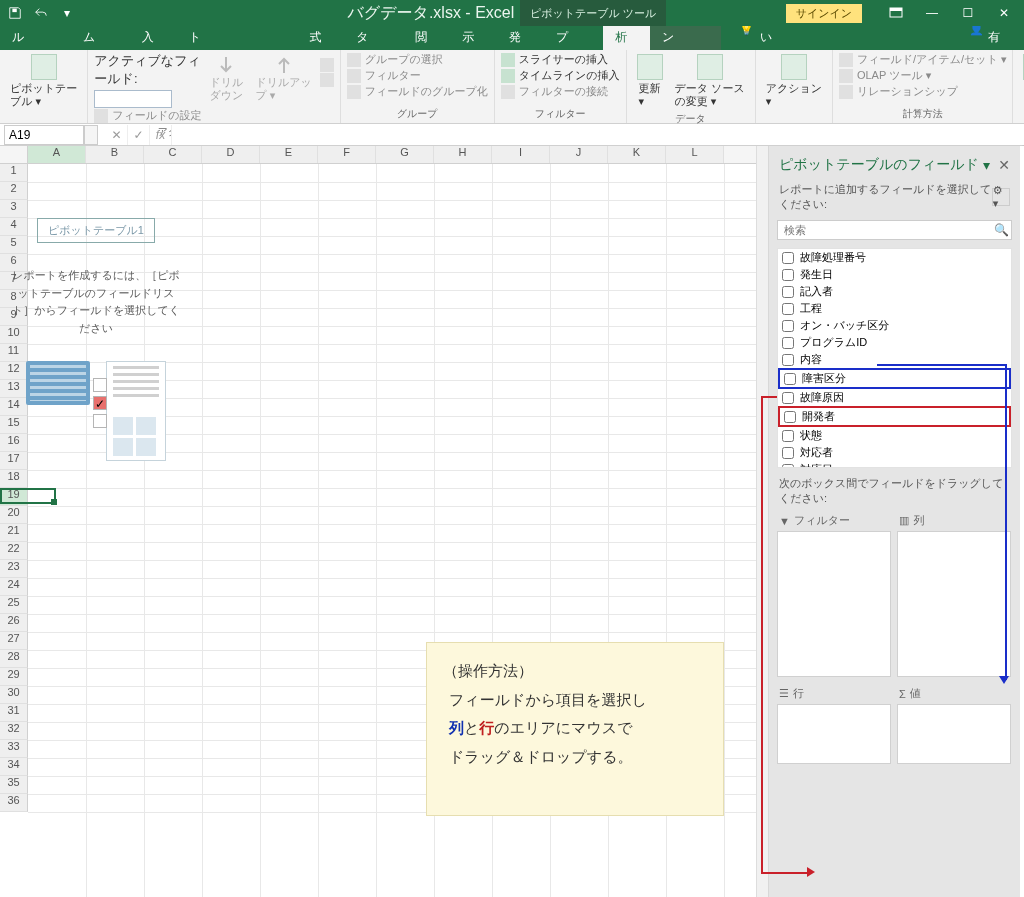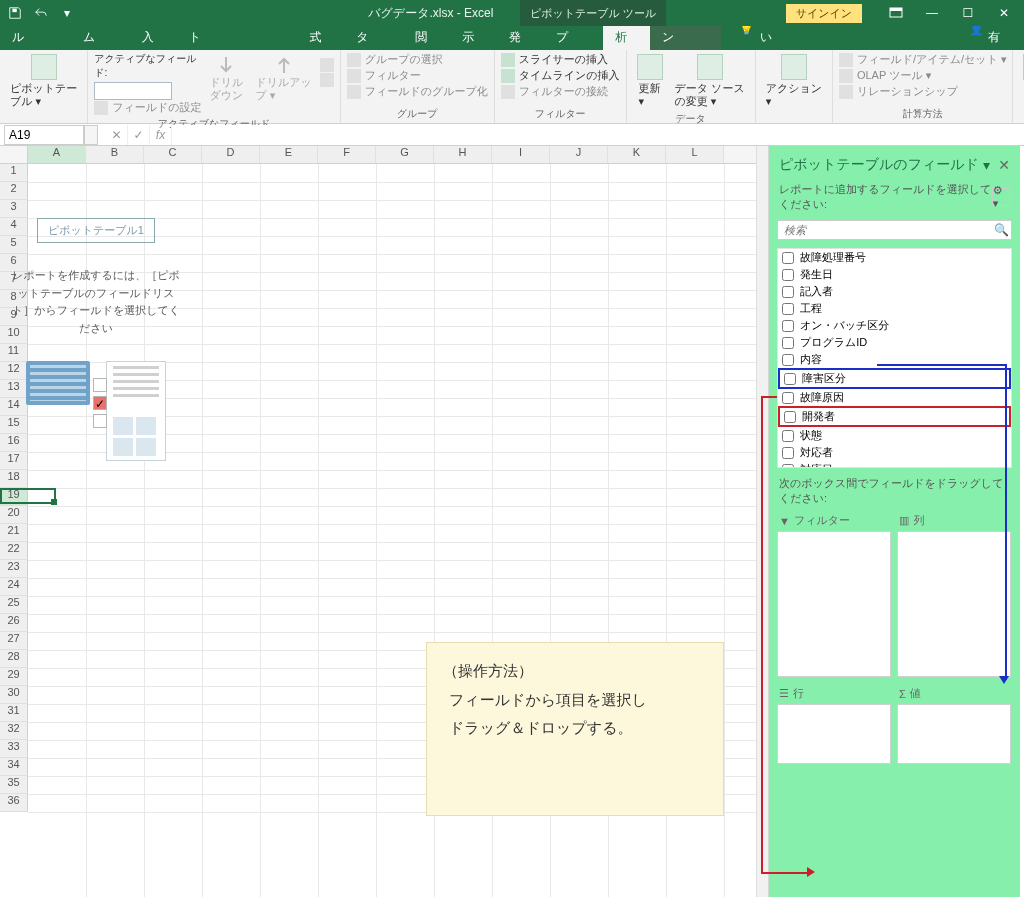--- a/index.html
+++ b/index.html
@@ -3,21 +3,21 @@
 <meta charset="utf-8">
 <style>
 * { margin: 0; padding: 0; box-sizing: border-box; font-family: "Meiryo UI", "Yu Gothic UI", sans-serif; }
 body { width: 1024px; height: 897px; background: #fff; overflow: hidden; font-size: 12px; }
 
 
 .titlebar { height: 26px; background: #217346; display: flex; align-items: center; color: #fff; }
 .tb-left { display: flex; align-items: center; gap: 8px; padding-left: 6px; }
 .qat-btn { width: 18px; height: 18px; display: flex; align-items: center; justify-content: center; border-radius: 2px; }
 .qat-btn svg { fill: #fff; }
-.tb-title { flex: 1; text-align: center; font-size: 12px; color: #eaf5ee; }
+.tb-title { flex: 1; text-align: center; font-size: 16px; color: #eaf5ee; }
 .tb-context { position: absolute; left: 520px; top: 0; height: 26px; background: #275b3d; color: #d9f0e1; font-size: 11px; padding: 4px 10px; display: flex; align-items: center; }
 .tb-right { display: flex; align-items: center; gap: 4px; padding-right: 4px;}
 .tb-signin { background: #ffe27d; color: #5a4a00; font-size: 11px; padding: 2px 10px; margin-right: 14px;}
 .tb-winbtn { width: 32px; height: 24px; display: flex; align-items: center; justify-content: center; color: #fff; }
 
 
 .ribtabs { height: 24px; background: #217346; display: flex; align-items: flex-end; font-size: 12px; color: #fff; }
 .ribtab { padding: 4px 12px; cursor: pointer; }
 .ribtab.active { background: #f3f3f3; color: #217346; }
 .ribtab.context { background: #3a6b4d; }
@@ -30,21 +30,21 @@
 .rgroup { border-right: 1px solid #dedede; padding: 2px 6px 0 6px; display: flex; flex-direction: column; justify-content: space-between; }
 .rgroup-body { display:flex; align-items:flex-start; gap:4px; }
 .rgroup-label { font-size: 10px; color: #666; text-align: center; padding: 2px 0;}
 .rbtn-big { display:flex; flex-direction:column; align-items:center; font-size:11px; color:#333; padding:2px 4px; line-height:1.2;}
 .rbtn-big .ic { width:26px; height:26px; background:#dfeee4; border:1px solid #b5d2bf; margin-bottom:2px;}
 .rbtn-list { display:flex; flex-direction:column; gap:1px;}
 .rbtn-line { font-size:11px; color:#8a8a8a; display:flex; align-items:center; gap:4px; white-space:nowrap;}
 .rbtn-line.enabled { color:#333;text-align:center; }
 .rbtn-line .sic { width:14px; height:14px; background:#e0e0e0; display:inline-block;}
 .rbtn-line.enabled .sic { background:#c7e2d0; }
-.rgroup .field-label { font-size:10px; color:#333;}
+.rgroup .field-label { font-size:13px; color:#333;}
 .field-input { width:78px; height:18px; border:1px solid #abc; background:#fff; margin-top:2px;}
 
 
 .fxbar { height:22px; border-bottom:1px solid #d0d0d0; background:#fff; display:flex; align-items:center;}
 .namebox { width:80px; height:20px; border:1px solid #ccc; margin-left:4px; background:#fff; padding:0 4px; font-size:12px;}
 .namebox-dd { width:14px; height:20px; border:1px solid #ccc; background:#f5f5f5;}
 .fx-btn { width:22px; height:20px; display:flex; align-items:center; justify-content:center; color:#9a9a9a; border-right:1px solid #eee;}
 .fx-textarea { flex:1; height:20px; border:none; padding:0 6px;}
 
 
@@ -79,27 +79,27 @@
 .mr { height:3px; background:#d0d0d0; margin-bottom:4px;}
 .mini-boxes { position:absolute; bottom:4px; left:6px; right:6px; display:flex; flex-wrap:wrap; gap:3px;}
 .mb { width:20px; height:18px; background:#dbe7ef;}
 
 
 .callout { position:absolute; left:426px; top:478px; width:298px; height:174px; background:#fdf8dc; border:1px solid #e6deb0; padding:14px 16px; font-size:15px; color:#333; line-height:1.9;}
 .callout .blue { color:#1030b0; font-weight:bold;}
 .callout .red { color:#c02020; font-weight:bold;}
 
 
-.pf-pane { width:252px; border-left:1px solid #d8d8d8; background:#86efac; display:flex; flex-direction:column; padding:6px 0;}
+.pf-pane { width:252px; border-left:1px solid #d8d8d8; background:#e5e5e5; display:flex; flex-direction:column; padding:6px 0;}
 .pf-title { font-size:14px; color:#217346; padding:4px 10px; display:flex; align-items:center;}
 .pf-title .dd { margin-left:4px; color:#217346;}
 .pf-sub { font-size:11px; color:#555; padding:4px 10px; display:flex; align-items:center;}
 .pf-sub .gear { margin-left:auto; width:22px; height:18px; border:1px solid #ccc; display:flex; align-items:center; justify-content:center; font-size:11px;}
 .pf-search { margin:4px 8px; height:20px; border:1px solid #ccc; background:#fff; display:flex; align-items:center;}
-.pf-search input { flex:1; border:0; outline:none; font-size:11px; padding:0 6px; font-style:italic; color:#888;}
+.pf-search input { flex:1; border:0; outline:none; font-size:11px; padding:0 6px; color:#888;}
 .pf-search .sic { width:18px; color:#888; text-align:center;}
 .pf-fields { margin:4px 8px 0 8px; height:220px; background:#fff; border:1px solid #e2e2e2; overflow:hidden; font-size:11px;}
 .pf-field { display:flex; align-items:center; gap:6px; padding:1px 4px;}
 .pf-field input { width:12px; height:12px;}
 .pf-field.hl-blue { border:2px solid #1a2ec9;}
 .pf-field.hl-red { border:2px solid #c9202a;}
 .pf-drag-label { font-size:11px; color:#555; padding:8px 10px 4px;}
 .pf-areas { display:flex; flex-wrap:wrap; gap:6px; padding:0 8px 8px;}
 .pf-area { width:114px; }
 .pf-area-h { font-size:11px; color:#666; display:flex; align-items:center; gap:4px; padding:3px 2px;}
@@ -462,20 +462,23 @@
                 </div>
             </div>
           </div>
         </div>
       </div>
 
       <div class="callout">
         <div>（操作方法）</div>
         <div style="padding-left:6px;">
           <div>フィールドから項目を選択し</div>
+          <div>
+            <span class="blue">列</span><span>と</span><span class="red">行</span><span>のエリアにマウスで</span>
+          </div>
           <div>ドラッグ＆ドロップする。</div>
         </div>
       </div>
     </div>
   </div>
 
   <div class="scroll-v"></div>
 
   <div class="pf-pane" style="position:relative;">
     <div class="pf-title">

